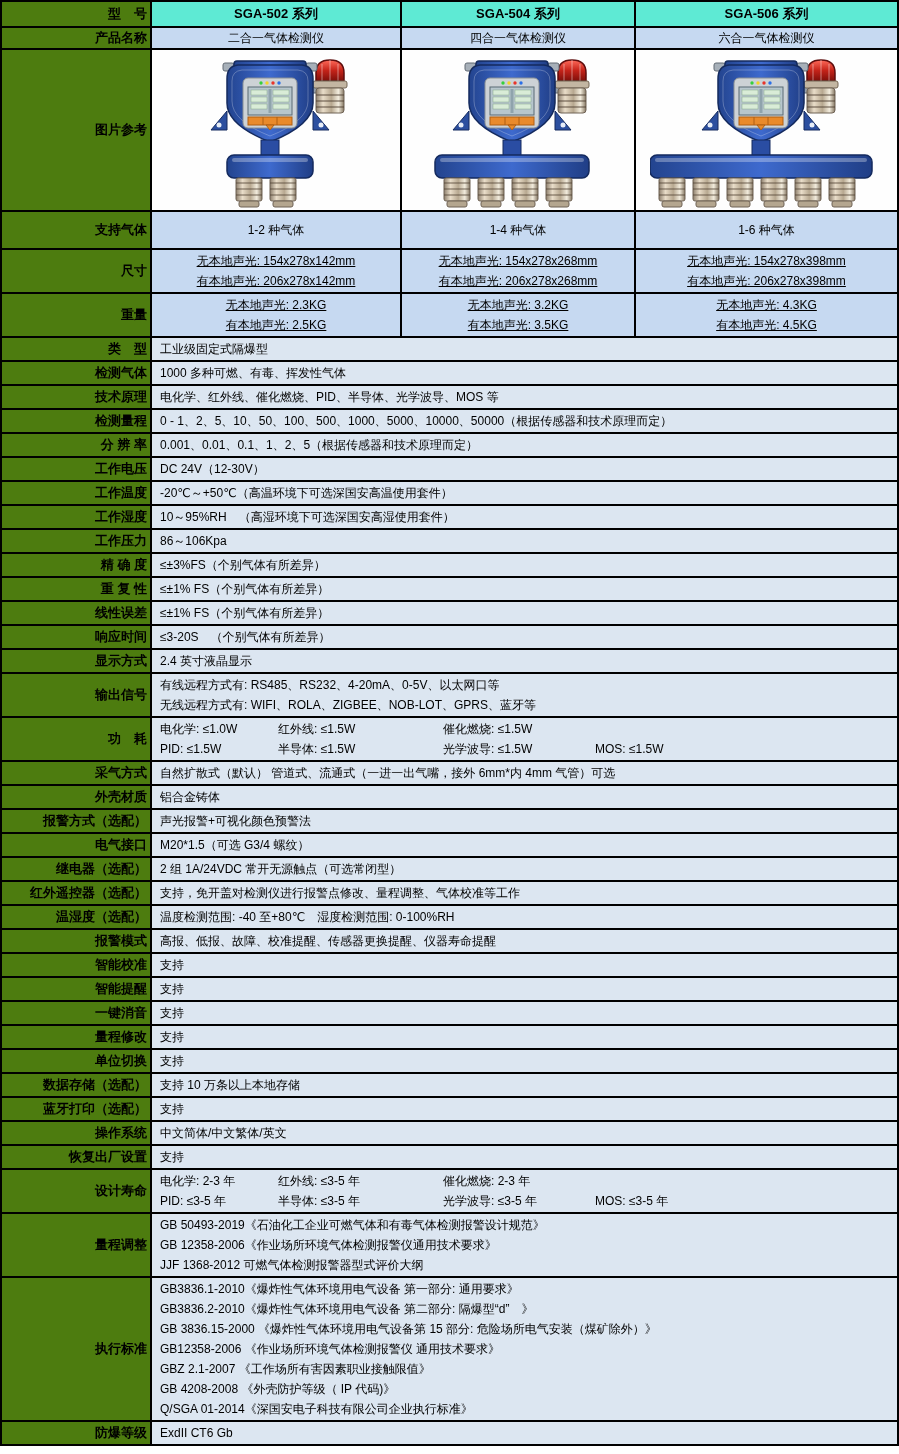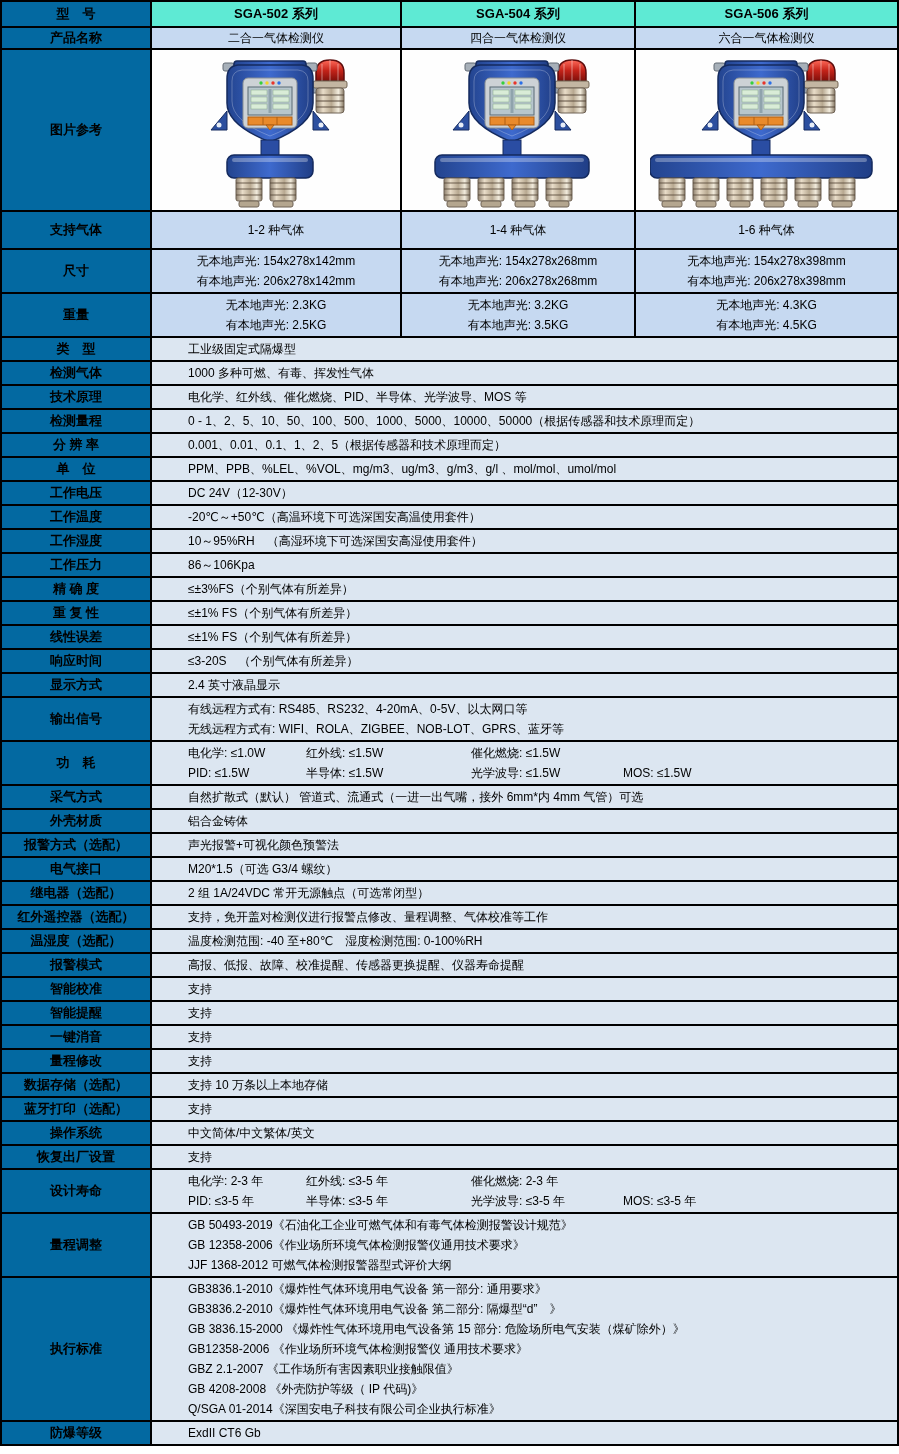--- a/index.html
+++ b/index.html
@@ -1,28 +1,28 @@
 <!DOCTYPE html>
 <html><head>
 <meta charset="utf-8">
 <style>
   html,body{margin:0;padding:0;background:#ffffff;}
   body{width:899px;font-family:"Liberation Sans","DejaVu Sans",sans-serif;color:#000;}
   table{border-collapse:collapse;table-layout:fixed;width:897px;margin:0;}
   td{border:2px solid #000;overflow:hidden;box-sizing:border-box;vertical-align:middle;}
   col.c0{width:150px;}col.c1{width:250px;}col.c2{width:234px;}col.c3{width:263px;}
-  .lbl{background:#0369a1;font-weight:bold;text-align:center;font-size:13px;padding:2px 3px;line-height:1.25;}
+  .lbl{background:#4d7c0f;font-weight:bold;text-align:right;font-size:13px;padding:2px 3px;line-height:1.25;}
   .hdr{background:#5eead4;font-weight:bold;text-align:center;font-size:13px;height:24px;}
   .ctr{background:#C6D9F1;text-align:center;font-size:12px;padding:1px 2px;}
   .img{background:#fefefe;text-align:center;height:160px;padding:1px;vertical-align:middle;}
   .img svg{display:inline-block;vertical-align:middle;max-width:100%;}
   .val{background:#DCE6F1;font-size:12px;padding:1px 8px;text-align:left;}
   .h1{height:21px;}
-  .line{line-height:20px;white-space:nowrap;margin-left:28px;}
-  .cline{line-height:20px;}
+  .line{line-height:20px;white-space:nowrap;}
+  .cline{line-height:20px;text-decoration:underline;}
   .seg{display:inline-block;white-space:nowrap;}
   .seg1{min-width:118px;}.seg2{min-width:165px;}.seg3{min-width:152px;}
 </style>
 </head>
 <body>
 
 <table>
   <colgroup>
       <col class="c0">
       <col class="c1">
@@ -306,26 +306,20 @@
           <div class="line">0 - 1、2、5、10、50、100、500、1000、5000、10000、50000（根据传感器和技术原理而定）</div>
         </td>
       </tr>
       <tr>
         <td class="lbl h1">分 辨 率</td>
         <td class="val" colspan="3">
           <div class="line">0.001、0.01、0.1、1、2、5（根据传感器和技术原理而定）</div>
         </td>
       </tr>
       <tr>
-        <td class="lbl h1">单　位</td>
-        <td class="val" colspan="3">
-          <div class="line">PPM、PPB、%LEL、%VOL、mg/m3、ug/m3、g/m3、g/l 、mol/mol、umol/mol</div>
-        </td>
-      </tr>
-      <tr>
         <td class="lbl h1">工作电压</td>
         <td class="val" colspan="3">
           <div class="line">DC 24V（12-30V）</div>
         </td>
       </tr>
       <tr>
         <td class="lbl h1">工作温度</td>
         <td class="val" colspan="3">
           <div class="line">-20℃～+50℃（高温环境下可选深国安高温使用套件）</div>
         </td>
@@ -447,20 +441,26 @@
         </td>
       </tr>
       <tr>
         <td class="lbl h1">一键消音</td>
         <td class="val" colspan="3">
           <div class="line">支持</div>
         </td>
       </tr>
       <tr>
         <td class="lbl h1">量程修改</td>
+        <td class="val" colspan="3">
+          <div class="line">支持</div>
+        </td>
+      </tr>
+      <tr>
+        <td class="lbl h1">单位切换</td>
         <td class="val" colspan="3">
           <div class="line">支持</div>
         </td>
       </tr>
       <tr>
         <td class="lbl h1">数据存储（选配）</td>
         <td class="val" colspan="3">
           <div class="line">支持 10 万条以上本地存储</div>
         </td>
       </tr>

